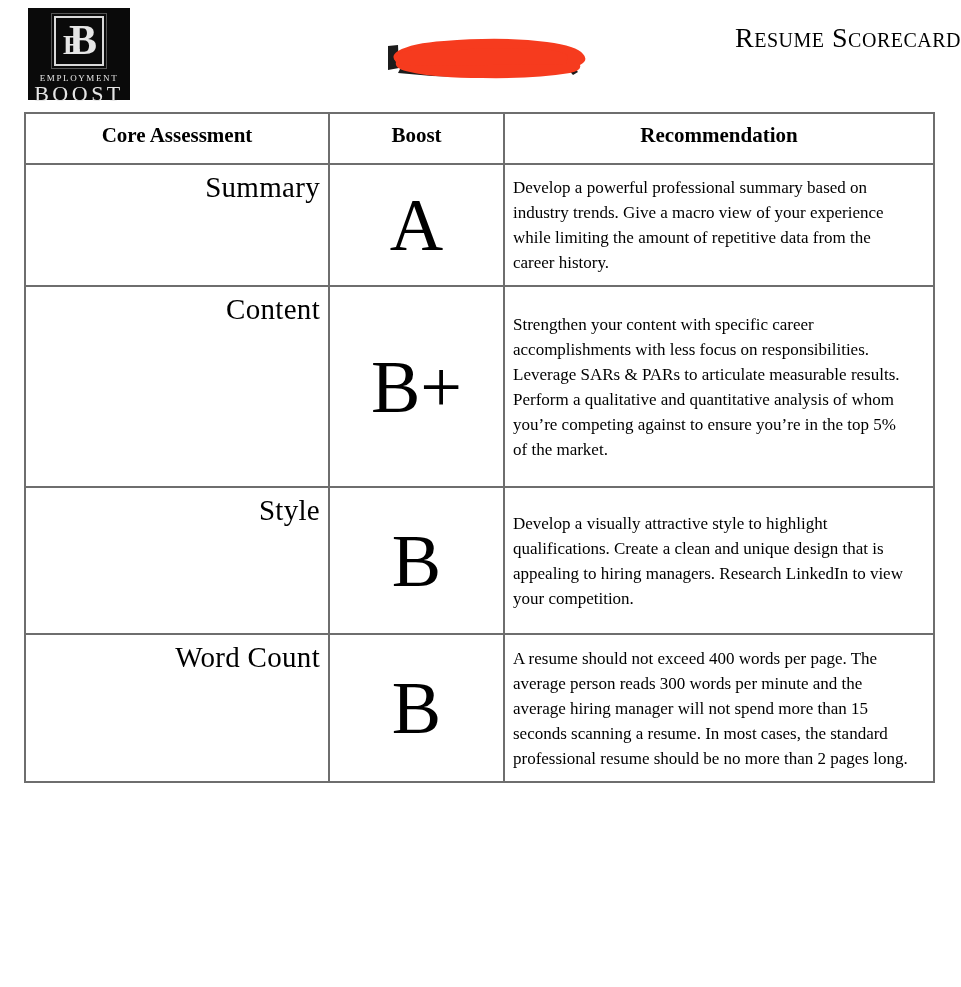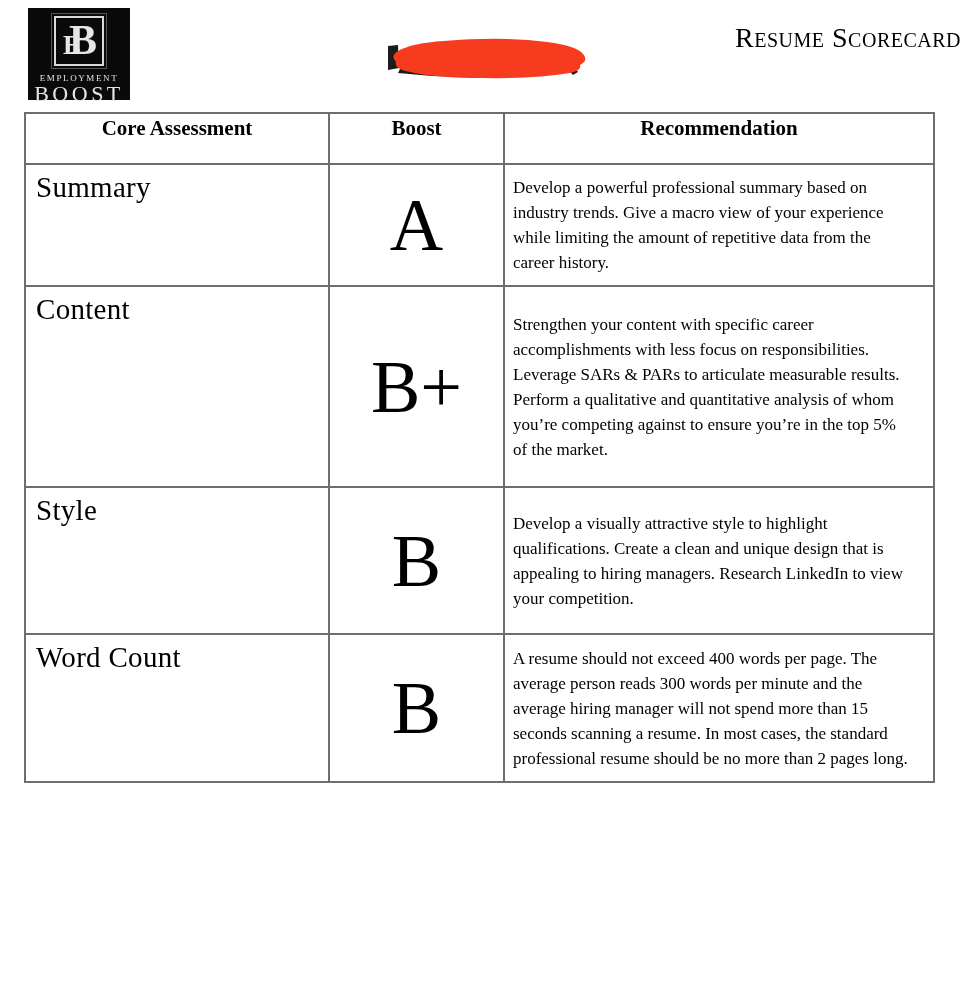--- a/index.html
+++ b/index.html
@@ -61,24 +61,24 @@
     border-collapse: collapse;
     table-layout: fixed;
   }
   table.scorecard th, table.scorecard td {
     border: 2px solid #6e6e6e;
   }
   table.scorecard th {
     height: 51px;
     font-size: 21px; font-weight: bold;
     text-align: center; vertical-align: top;
-    padding-top: 2px;
+    padding-top: 9px;
   }
   td.cell-assessment {
-    vertical-align: top; text-align: left;
+    vertical-align: top; text-align: right;
     font-size: 29px;
     padding: 6px 8px 0 10px;
     letter-spacing: 0.3px;
   }
   td.cell-grade {
     vertical-align: middle; text-align: center;
     font-size: 74px; line-height: 1;
   }
   td.cell-recommendation {
     vertical-align: middle; text-align: left;

